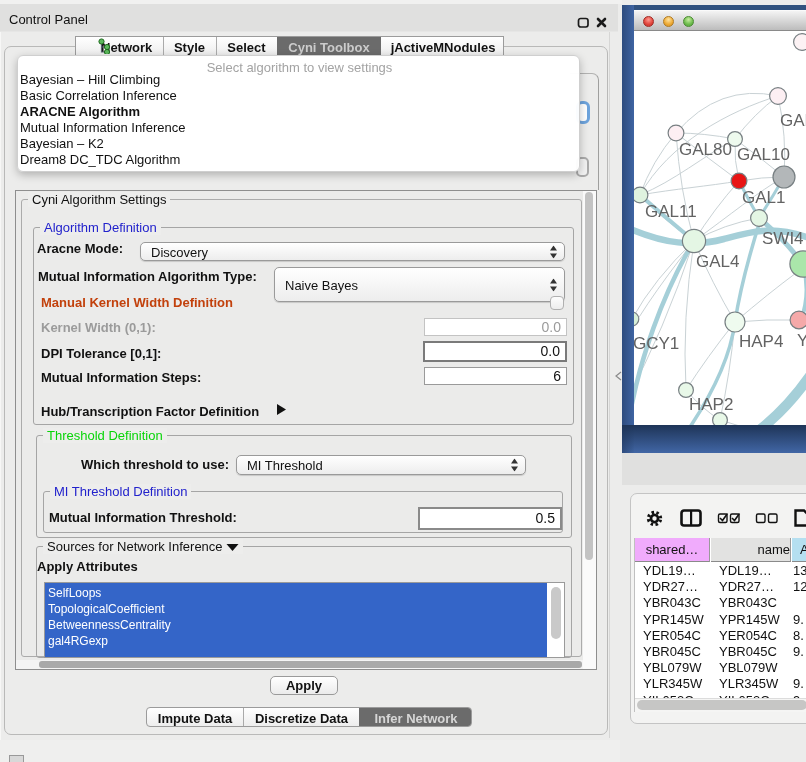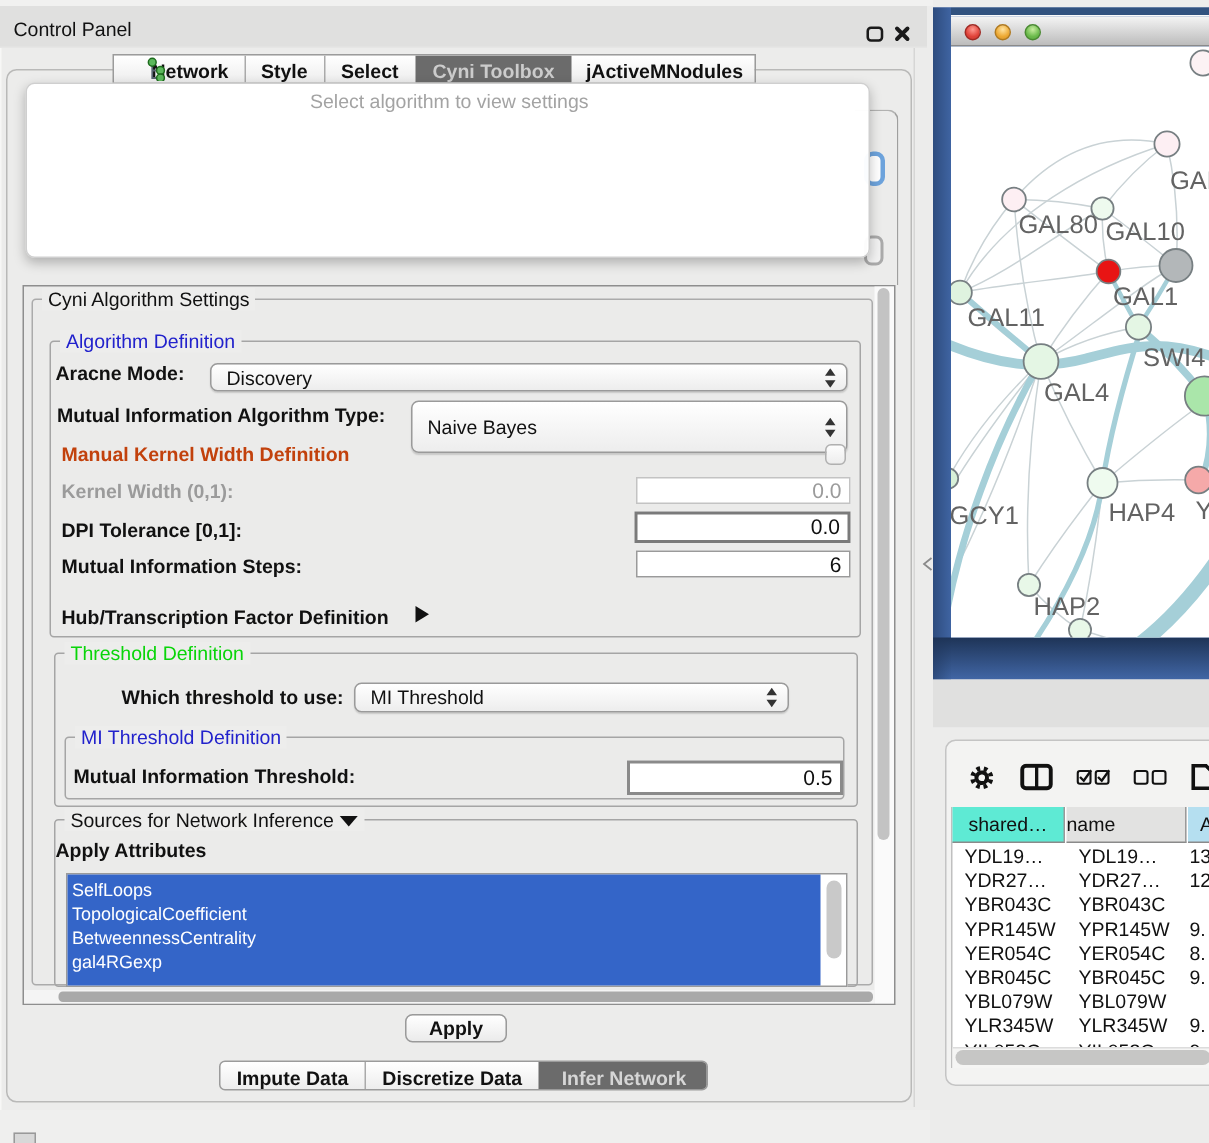--- a/index.html
+++ b/index.html
@@ -153,20 +153,21 @@
   </svg>
 
 <div class="abs" style="left:9px;top:755px;width:15px;height:10px;background:#d8d8d8;border:1px solid #999;"></div>
 
 <div class="abs" style="left:570px;top:73px;width:29px;height:117px;border-top:1px solid #b2b2b1;border-right:1px solid #9f9f9e;border-top-right-radius:7px;"></div>
 <div class="abs" style="left:576px;top:101px;width:14px;height:23px;border:3px solid #6da3dc;border-radius:6px;background:#fff;"></div>
 <div class="abs" style="left:576px;top:157px;width:13px;height:20px;border:2px solid #aaa;border-radius:5px;background:#f2f2f2;"></div>
 
 <div class="abs" style="left:17px;top:55px;width:563px;height:117px;background:rgba(255,255,255,0.97);border:1px solid #cfcfcf;border-radius:6px;box-shadow:0 3px 8px rgba(0,0,0,0.25);">
   <div class="abs" style="left:0;top:4px;width:563px;text-align:center;font-size:13px;color:#a3a3a3;">Select algorithm to view settings</div>
+  <div class="abs" style="left:2px;top:16px;font-size:13px;color:#111;line-height:15.9px;">Bayesian – Hill Climbing<br>Basic Correlation Inference<br><b>ARACNE Algorithm</b><br>Mutual Information Inference<br>Bayesian – K2<br>Dream8 DC_TDC Algorithm</div>
 </div>
 
 <div class="abs" style="left:622px;top:5px;width:184px;height:448px;background:#4166a5;"></div>
 
 <div class="abs" style="left:622px;top:5px;width:12px;height:448px;background:linear-gradient(90deg,#2e4c7e,#3f64a2);"></div>
 
 <div class="abs" style="left:634px;top:5px;width:172px;height:5px;background:#31527f;"></div>
 
 <div class="abs" style="left:622px;top:425px;width:184px;height:28px;background:linear-gradient(#1e3457,rgba(65,102,165,0));"></div>
 
@@ -283,22 +284,22 @@
     <rect x="122.5" y="5" width="8.5" height="8.5" rx="1.5"></rect>
   </g>
 
   <g stroke="#111" fill="none" stroke-width="2.4">
     <path d="M149.5 1.5 L158 1.5 L163 6.5 L163 16.5 L149.5 16.5 Z"></path>
   </g>
 </svg>
 
 <div class="abs" style="left:634px;top:538px;width:172px;height:174px;background:#ffffff;border-left:1px solid #c0c0c0;">
 
-  <div class="abs" style="left:0;top:0;width:75px;height:24px;background:#5eead4;border-right:1px solid #9a9a9a;border-bottom:1px solid #8a8a8a;text-align:center;font-size:13px;color:#111;line-height:24px;">shared…</div>
-  <div class="abs" style="left:76px;top:0;width:80px;height:24px;background:#e2e2e1;border-right:1px solid #9a9a9a;border-bottom:1px solid #8a8a8a;text-align:left;font-size:13px;color:#111;line-height:24px;">name</div>
+  <div class="abs" style="left:0;top:0;width:75px;height:24px;background:#f0abfc;border-right:1px solid #9a9a9a;border-bottom:1px solid #8a8a8a;text-align:center;font-size:13px;color:#111;line-height:24px;">shared…</div>
+  <div class="abs" style="left:76px;top:0;width:80px;height:24px;background:#e2e2e1;border-right:1px solid #9a9a9a;border-bottom:1px solid #8a8a8a;text-align:right;font-size:13px;color:#111;line-height:24px;">name</div>
   <div class="abs" style="left:157px;top:0;width:15px;height:24px;background:#b5dff0;border-bottom:1px solid #8a8a8a;font-size:13px;color:#111;line-height:24px;padding-left:8px;overflow:hidden;">A</div>
 
   <div class="abs" style="left:8px;top:25px;font-size:13px;color:#111;line-height:16.2px;">YDL19…<br>YDR27…<br>YBR043C<br>YPR145W<br>YER054C<br>YBR045C<br>YBL079W<br>YLR345W<br>YIL053C</div>
   <div class="abs" style="left:84px;top:25px;font-size:13px;color:#111;line-height:16.2px;">YDL19…<br>YDR27…<br>YBR043C<br>YPR145W<br>YER054C<br>YBR045C<br>YBL079W<br>YLR345W<br>YIL053C</div>
   <div class="abs" style="left:158px;top:25px;font-size:13px;color:#111;line-height:16.2px;">13<br>12<br>&nbsp;<br>9.<br>8.<br>9.<br>&nbsp;<br>9.<br>9.</div>
 
   <div class="abs" style="left:0;top:160px;width:172px;height:14px;background:#f5f5f4;border-top:1px solid #dcdcdc;"></div>
   <div class="abs" style="left:2px;top:162px;width:170px;height:10px;background:#c6c6c5;border-radius:5px;"></div>
 </div>
 

